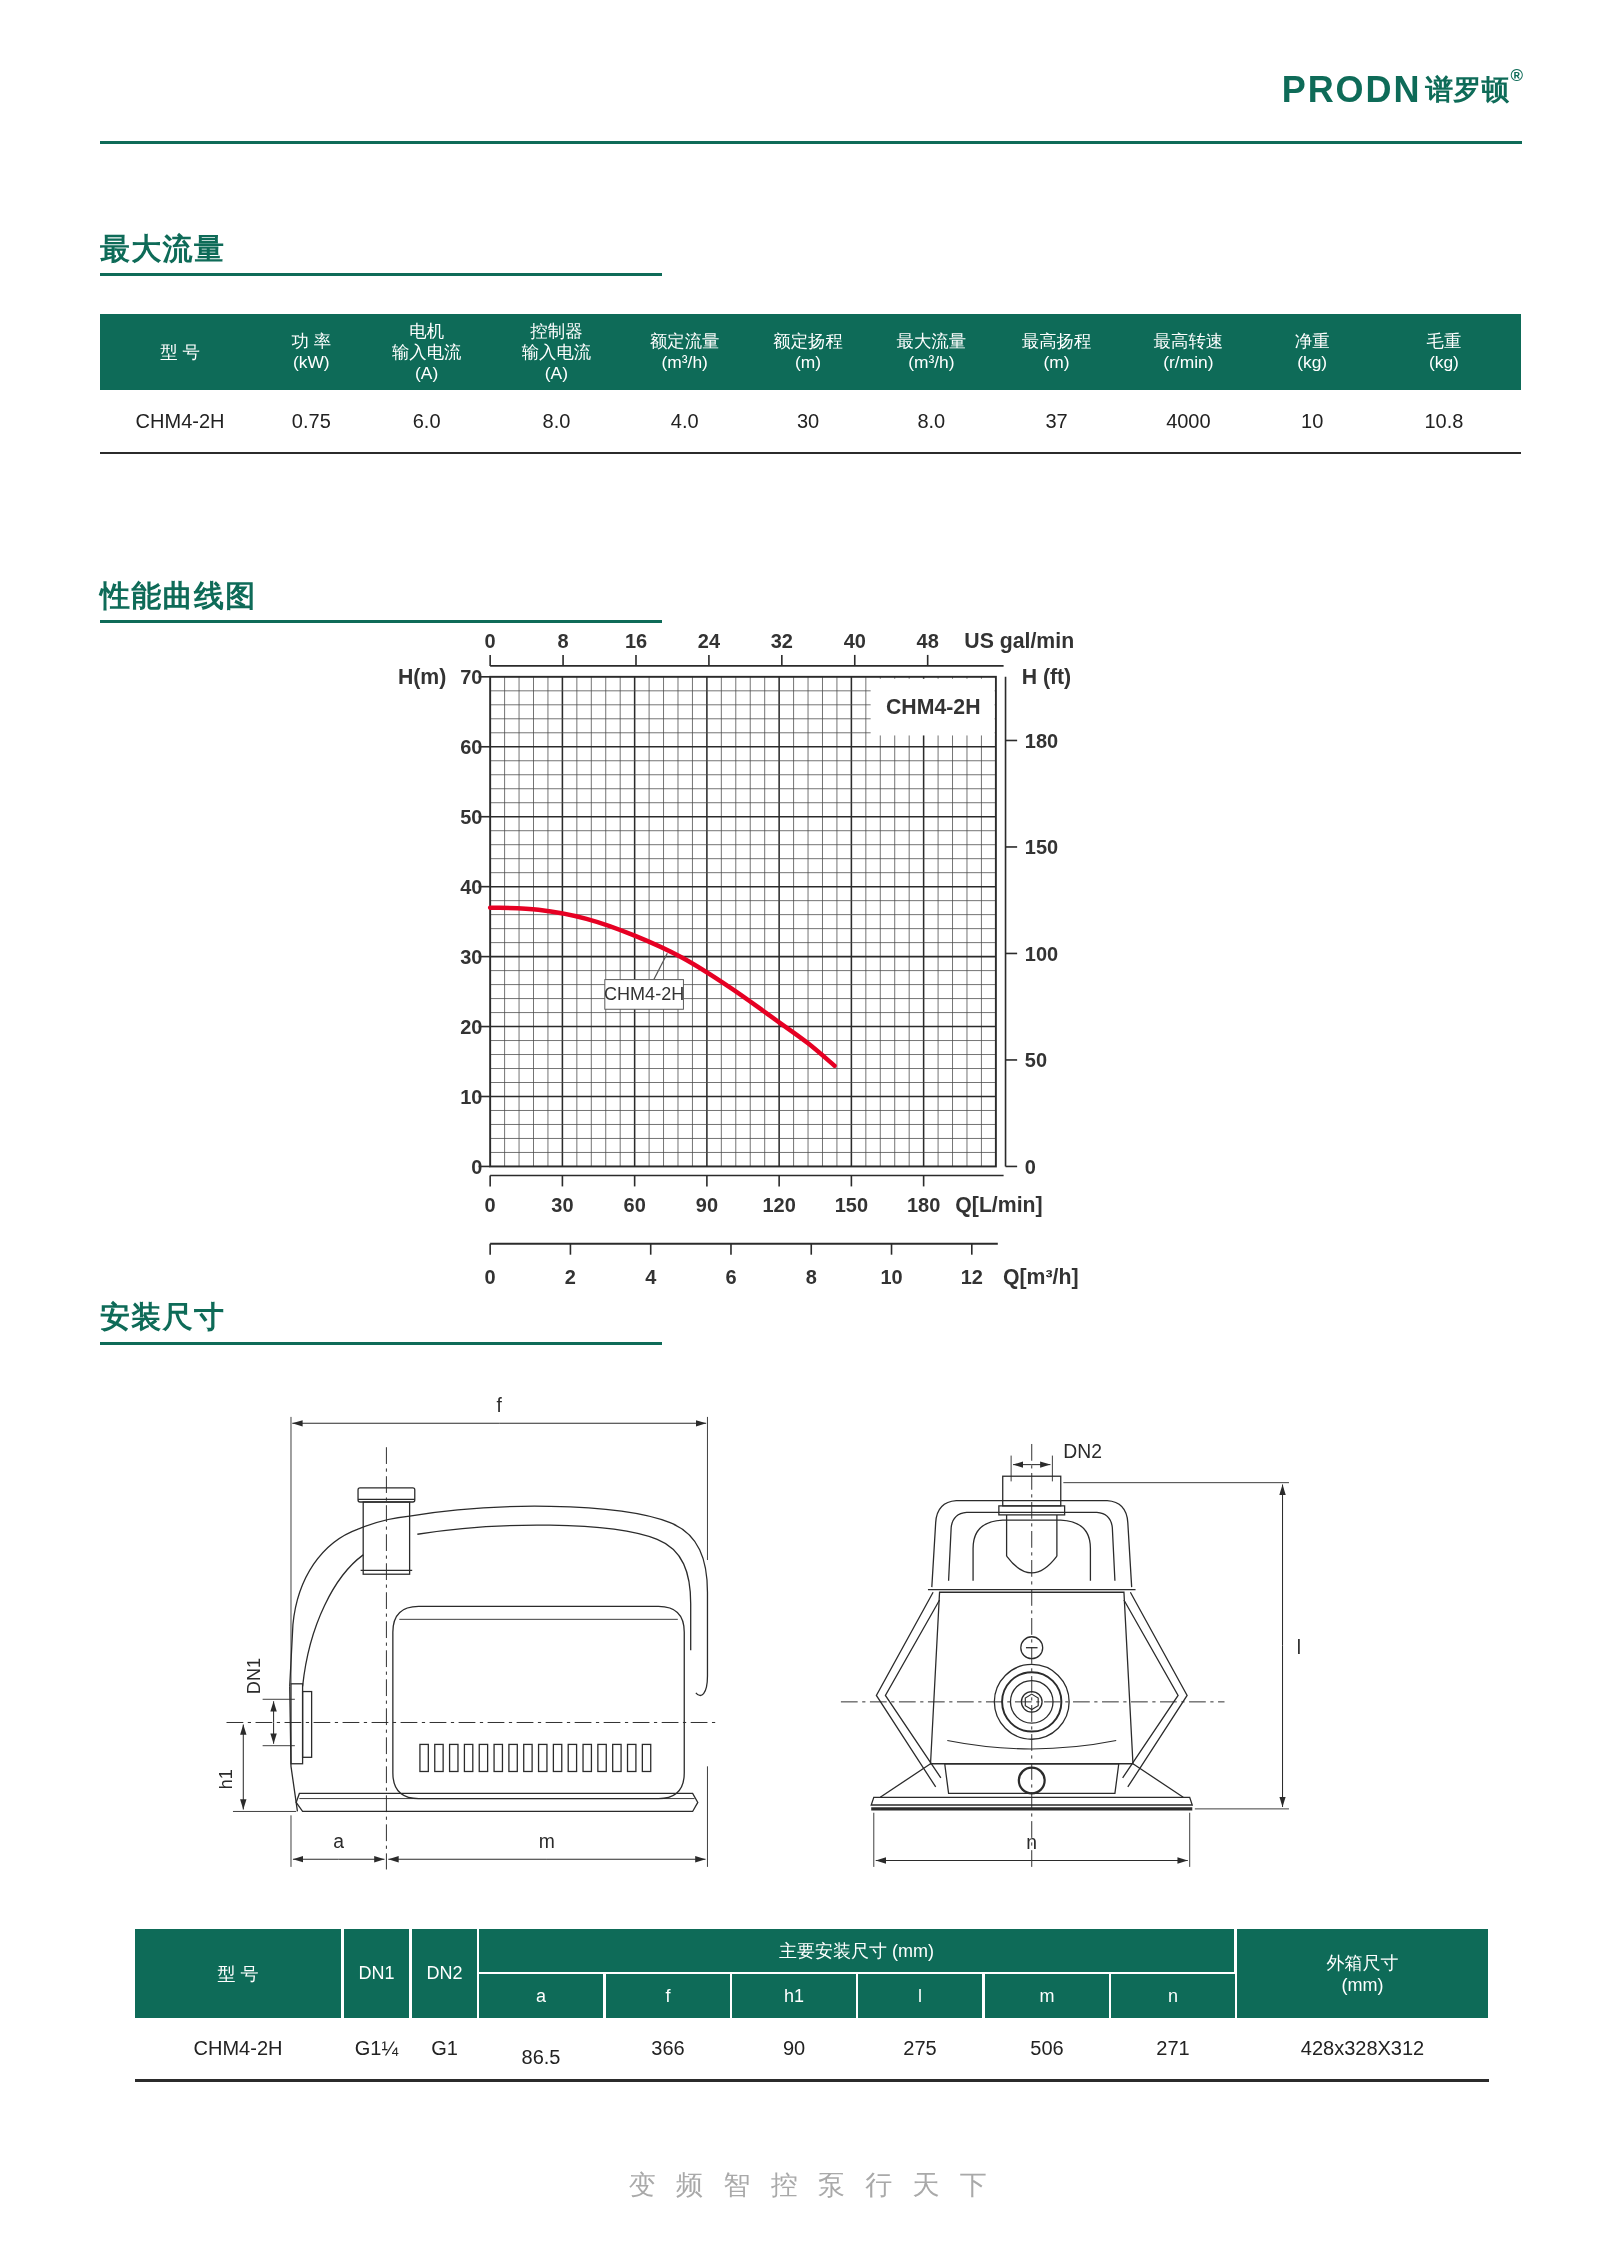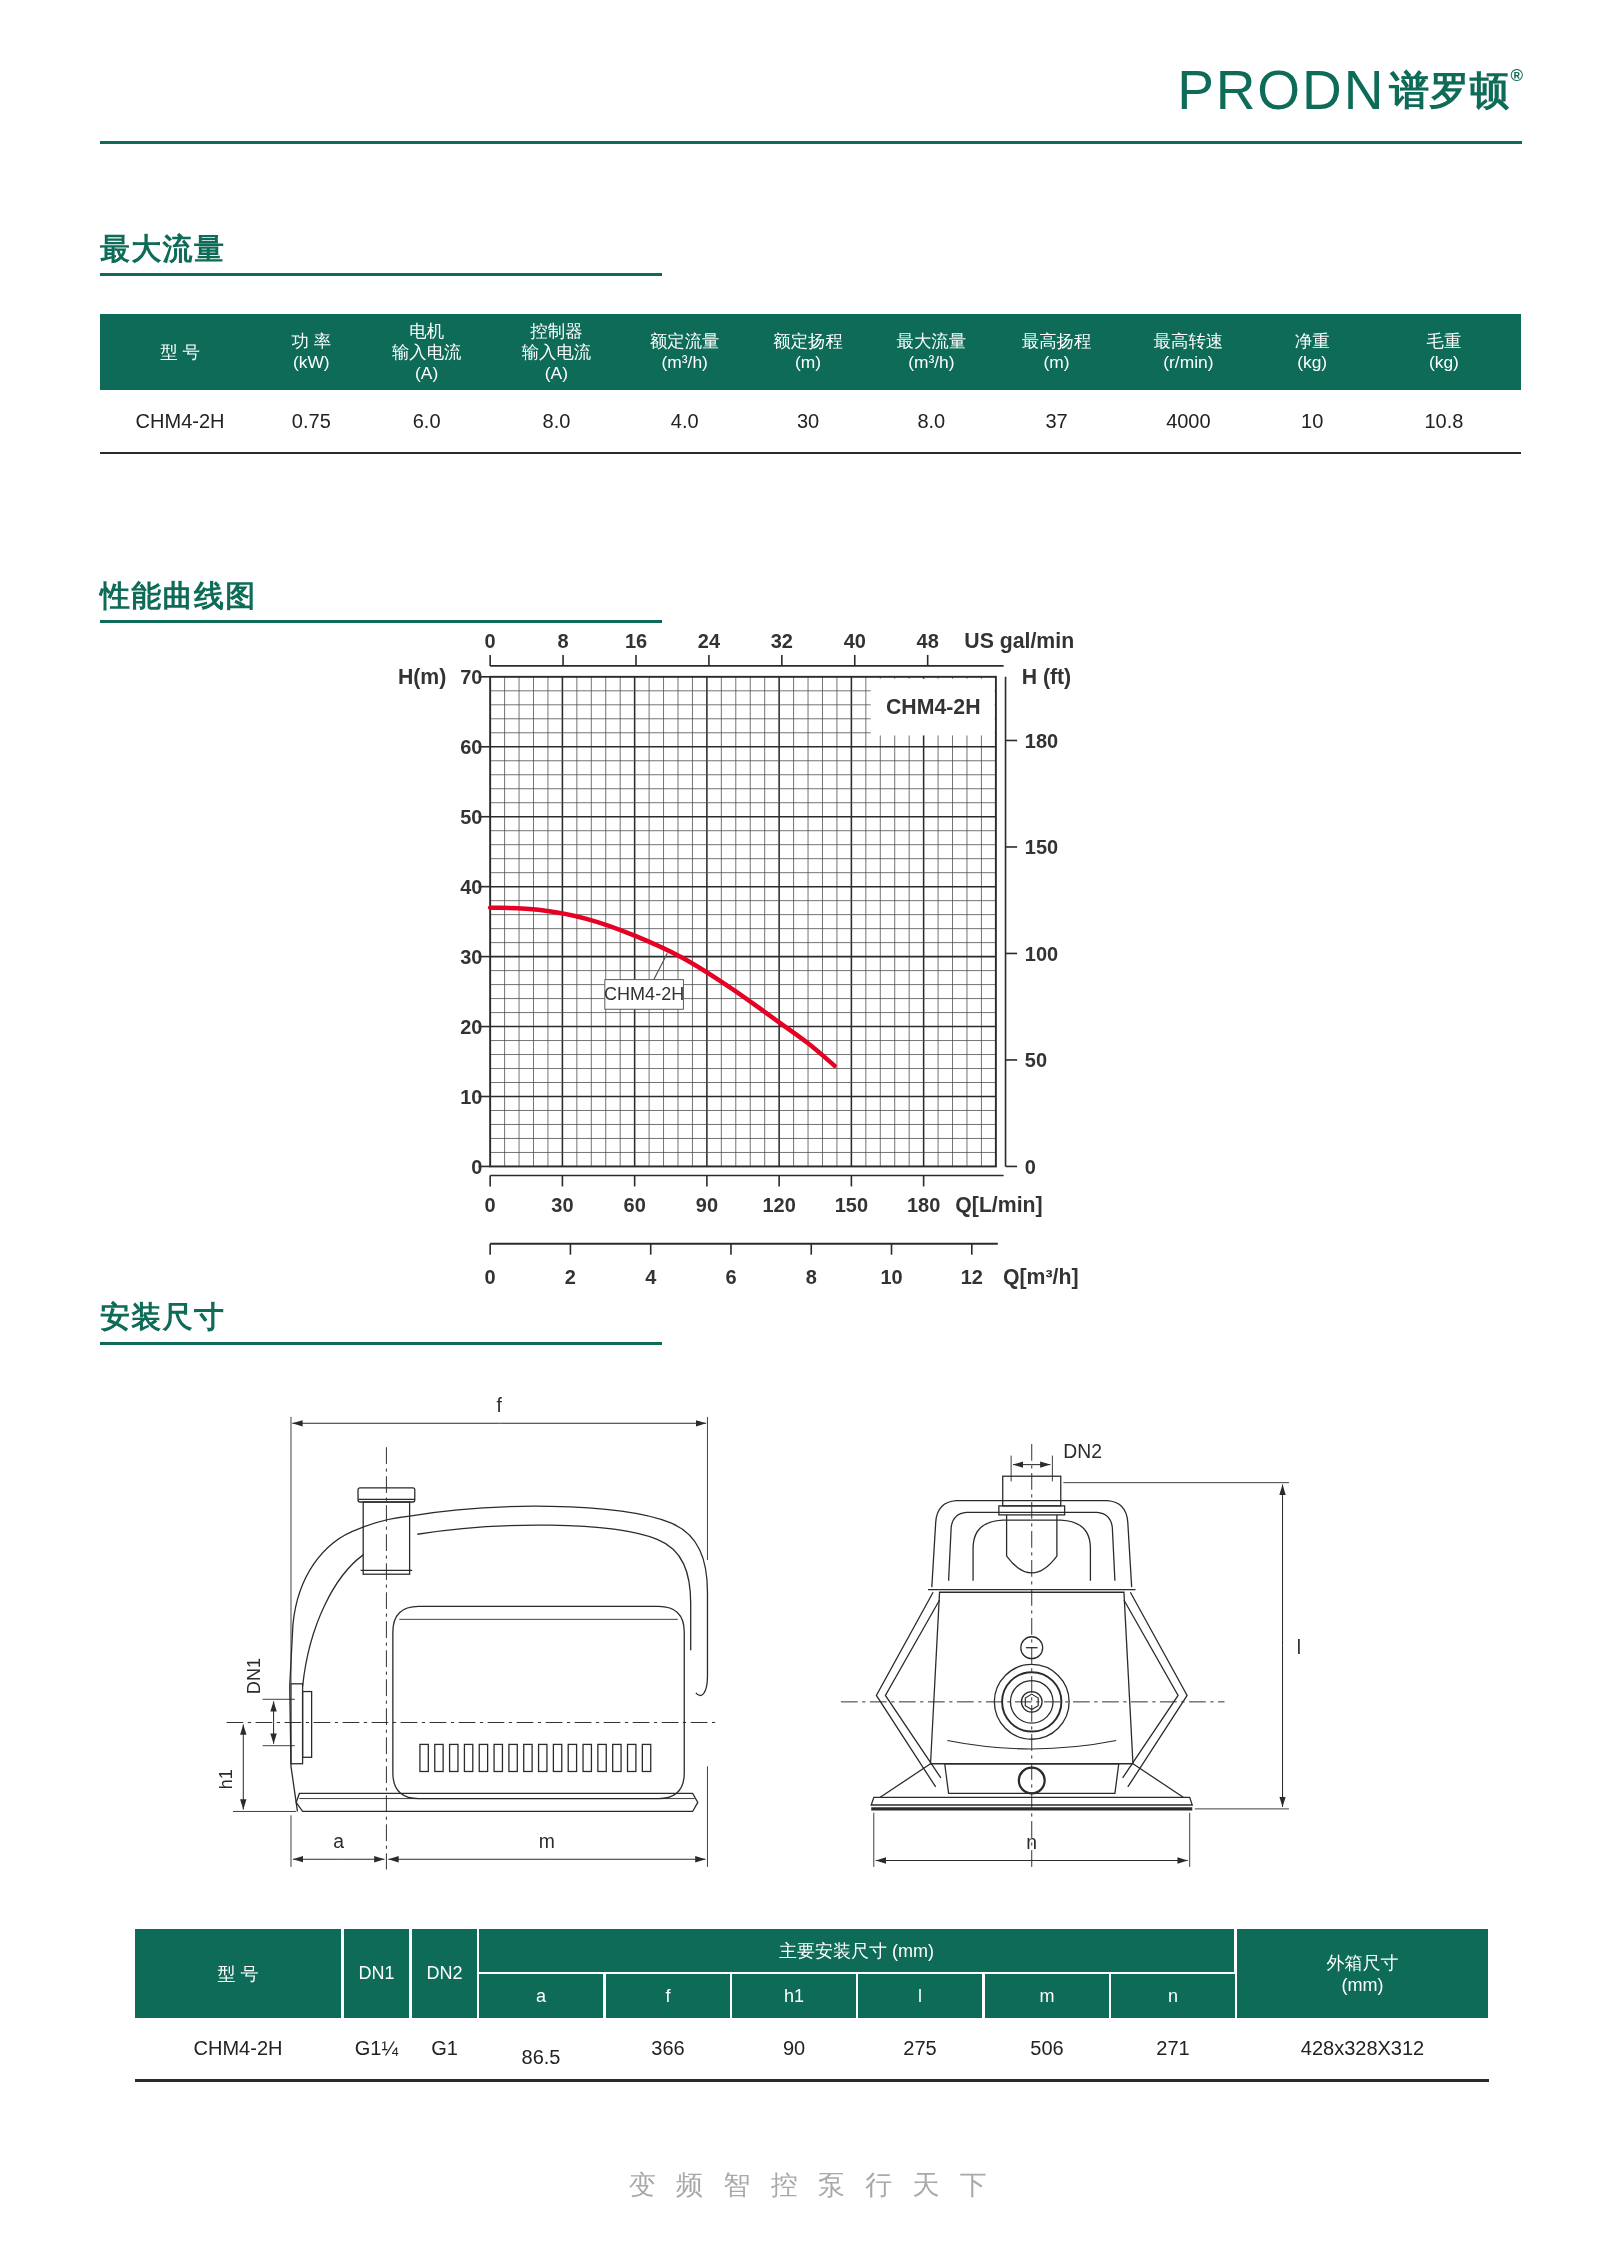--- a/index.html
+++ b/index.html
@@ -4,22 +4,22 @@
 <style>
   html,body{margin:0;padding:0;}
   body{
     width:1622px;height:2261px;position:relative;background:#ffffff;
     font-family:"Liberation Sans", sans-serif;color:#1a1a1a;overflow:hidden;
   }
   *{box-sizing:border-box;}
   .abs{position:absolute;}
   
   .logo{top:67px;right:99px;display:flex;align-items:flex-start;color:#0e6b58;}
-  .logo .en{font-size:55px;font-weight:normal;letter-spacing:1.9px;line-height:46px;}
-  .logo .cn{font-size:40px;font-weight:bold;line-height:46px;margin-left:3.9px;}
+  .logo .en{font-size:36px;font-weight:bold;letter-spacing:1.9px;line-height:46px;}
+  .logo .cn{font-size:28px;font-weight:bold;line-height:46px;margin-left:3.9px;}
   .logo .reg{font-size:17px;font-weight:bold;margin-top:-1.3px;margin-left:1.3px;}
   .toprule{top:141px;left:100px;width:1422px;height:3.2px;background:#0e6b58;}
   
   .sec-title{left:100px;color:#0e6b58;font-size:30px;font-weight:bold;letter-spacing:1.3px;}
   .sec-underline{left:100px;width:562px;height:2.6px;background:#0e6b58;}
   
   .ptable{left:100px;top:314px;width:1421px;}
   .ptable .hrow{display:flex;background:#0e6b58;height:76px;}
   .ptable .hcell{display:flex;flex-direction:column;justify-content:center;align-items:center;
     color:#ffffff;font-size:17.4px;line-height:21px;text-align:center;}

